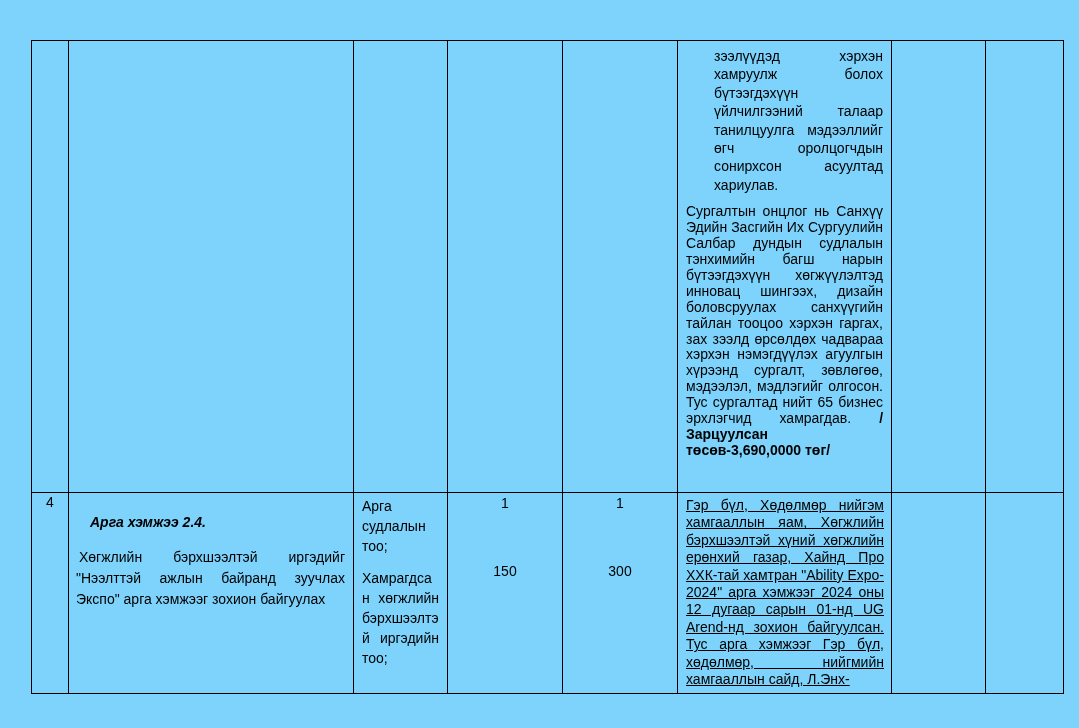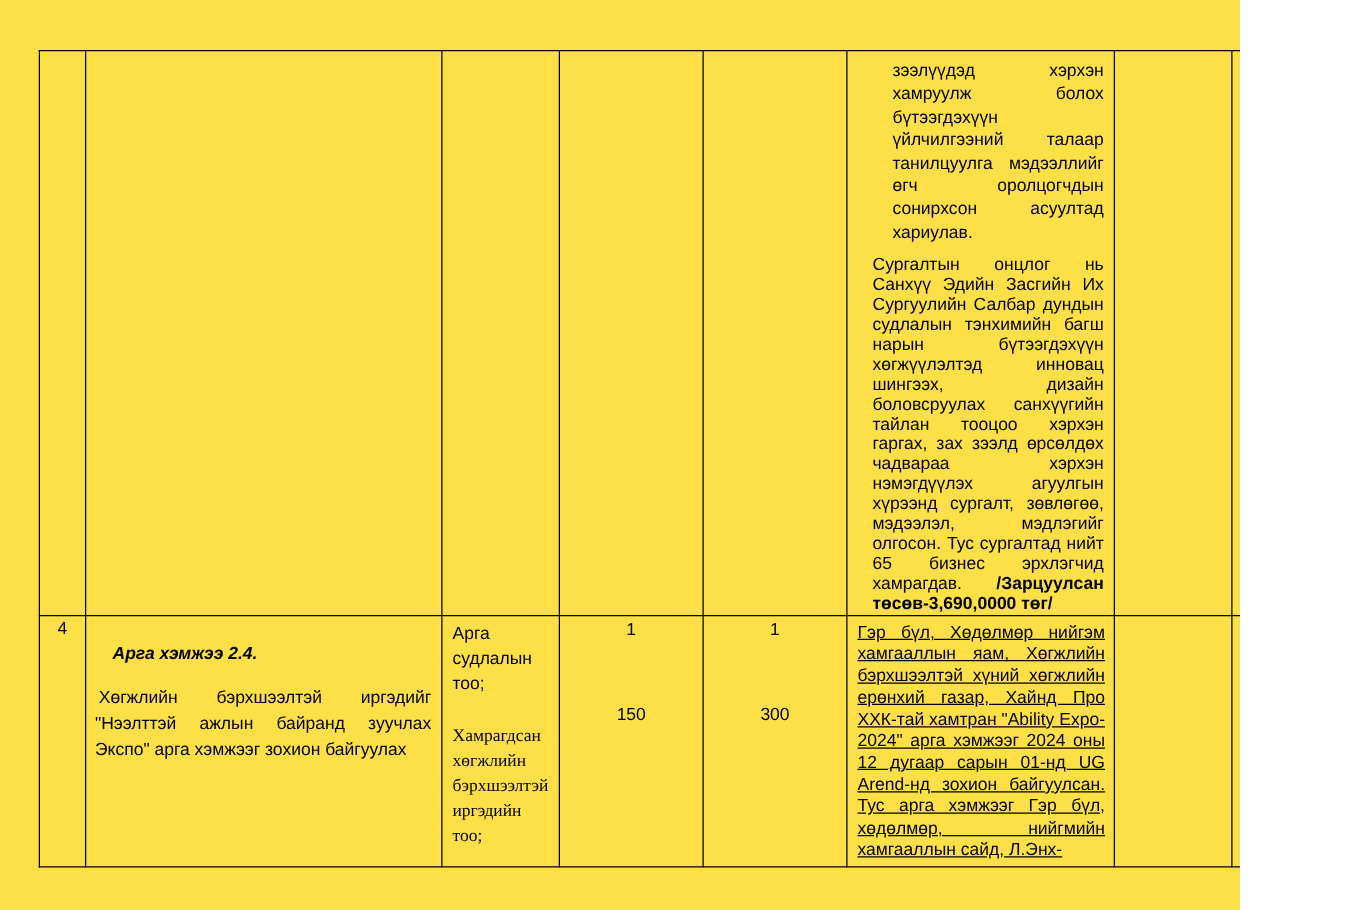--- a/index.html
+++ b/index.html
@@ -7,23 +7,23 @@
     padding: 0;
     background: #ffffff;
     width: 1079px;
     height: 728px;
     font-family: "Liberation Sans", "DejaVu Sans", sans-serif;
     color: #000000;
     -webkit-font-smoothing: antialiased;
   }
   .page {
     position: relative;
-    width: 992px;
+    width: 1079px;
     height: 728px;
-    background: #fde047;
+    background: #7dd3fc;
     overflow: hidden;
   }
   table.doc-table {
     position: absolute;
     left: 31px;
     top: 40px;
     width: 1032px;
     border-collapse: collapse;
     table-layout: fixed;
   }
@@ -40,21 +40,21 @@
   
   .cont-result {
     padding: 6px 8px 0 8px;
   }
   .cont-result .p-indent {
     margin: 0 0 0 28px;
     line-height: 18.4px;
     text-align: justify;
   }
   .cont-result .p-main {
-    margin: 10px 0 0 12px;
+    margin: 10px 0 0 0;
     line-height: 15.9px;
     text-align: justify;
   }
   .cont-result .bold { font-weight: bold; }
 
   
   td.cell-num {
     text-align: center;
     vertical-align: middle;
     line-height: 18px;
@@ -73,21 +73,21 @@
     text-indent: 3px;
   }
   .indicator-cell { padding: 3px 8px 0 8px; }
   .indicator-cell p {
     margin: 0;
     line-height: 20px;
     text-align: justify;
     overflow-wrap: break-word;
     word-break: break-word;
   }
-  .indicator-cell p + p { margin-top: 24px; font-family: Liberation Serif, serif; }
+  .indicator-cell p + p { margin-top: 12px; }
 
   .value-cell {
     padding-top: 3px;
     text-align: center;
   }
   .value-cell .val { line-height: 20px; }
   .value-cell .val2 { margin-top: 48px; }
 
   .result-cell { padding: 4px 7px 0 8px; text-decoration: underline; }
   .result-cell p {

